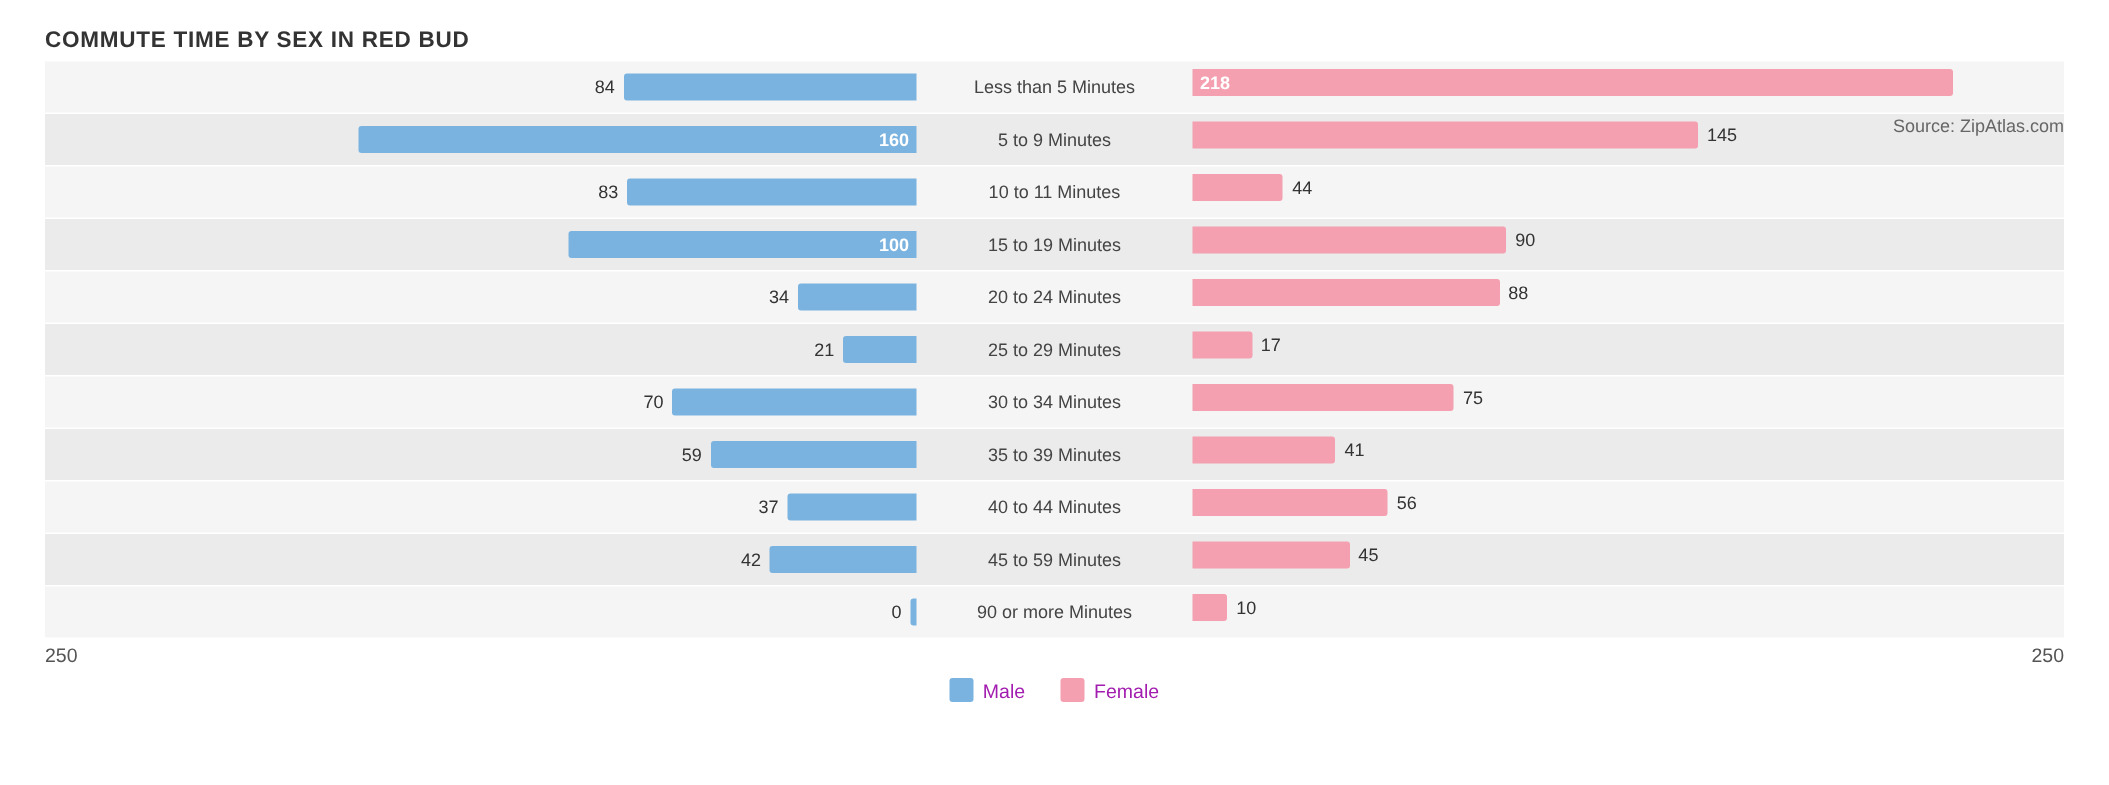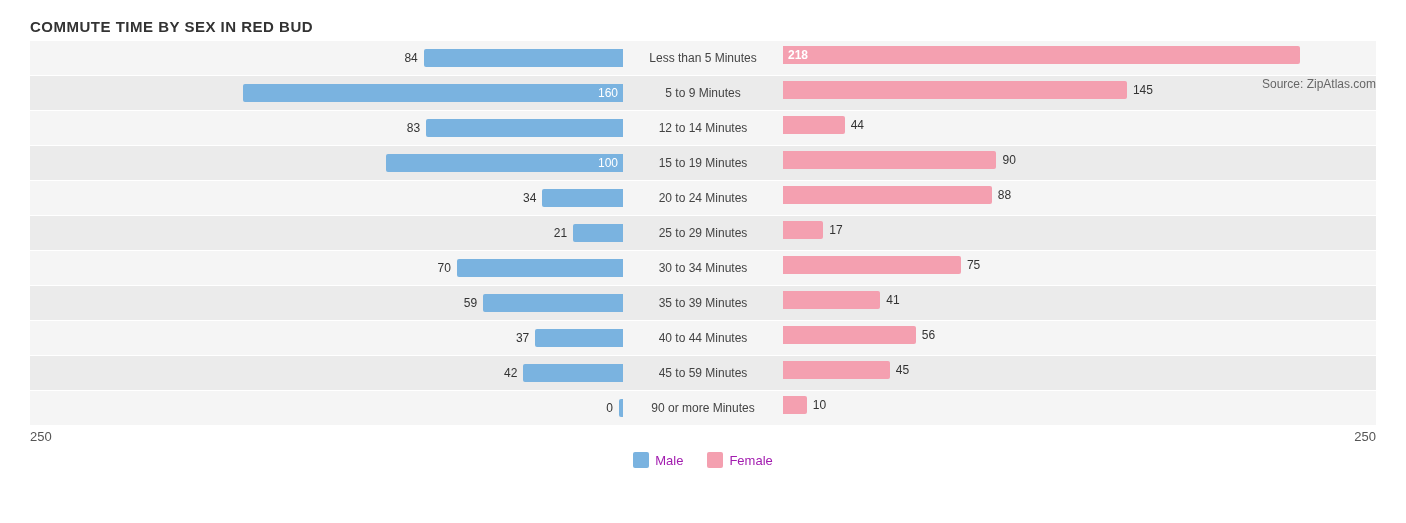--- a/index.html
+++ b/index.html
@@ -63,21 +63,21 @@
       justify-content: flex-end;
       height: 100%;
     }
     .right-area {
       flex: 1;
       display: flex;
       justify-content: flex-start;
       height: 100%;
     }
     .center-label {
-      width: 160px;
+      width: 184px;
       text-align: center;
       font-size: 12px;
       color: #444;
       flex-shrink: 0;
       z-index: 2;
       padding: 0 20px;
     }
     .male-bar-wrap {
       display: flex;
       align-items: center;
@@ -119,21 +119,21 @@
       white-space: nowrap;
     }
     .bar-value-right {
       font-size: 12px;
       color: #333;
       margin-left: 6px;
       white-space: nowrap;
     }
     .value-inside-left {
       font-size: 12px;
-      font-weight: normal;
+      font-weight: bold;
       color: #fff;
       position: absolute;
       right: 5px;
     }
     .value-inside-right {
       font-size: 12px;
       font-weight: bold;
       color: #fff;
       position: absolute;
       left: 5px;
@@ -237,21 +237,21 @@
       <div class="row">
     <div class="row-inner">
       <div class="left-area">
         <div class="male-bar-wrap">
           <span class="bar-value-left">83</span>
           <div class="male-bar" style="width: 33.2%;">
             
           </div>
         </div>
       </div>
-      <div class="center-label">12 to 14 Minutes</div>
+      <div class="center-label">10 to 11 Minutes</div>
       <div class="right-area">
         <div class="female-bar-wrap">
           <div class="female-bar" style="width: 10.4%;">
             
           </div>
           <span class="bar-value-right">44</span>
         </div>
       </div>
     </div>
   </div>

